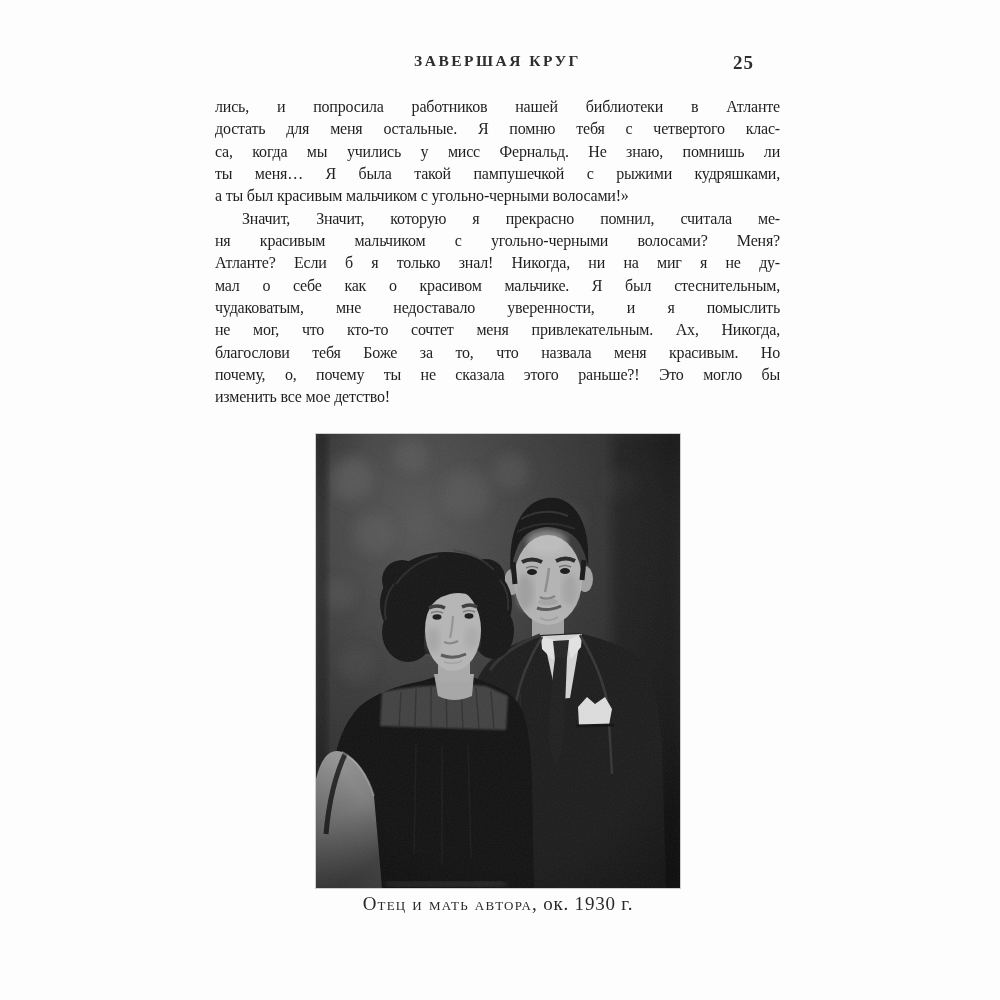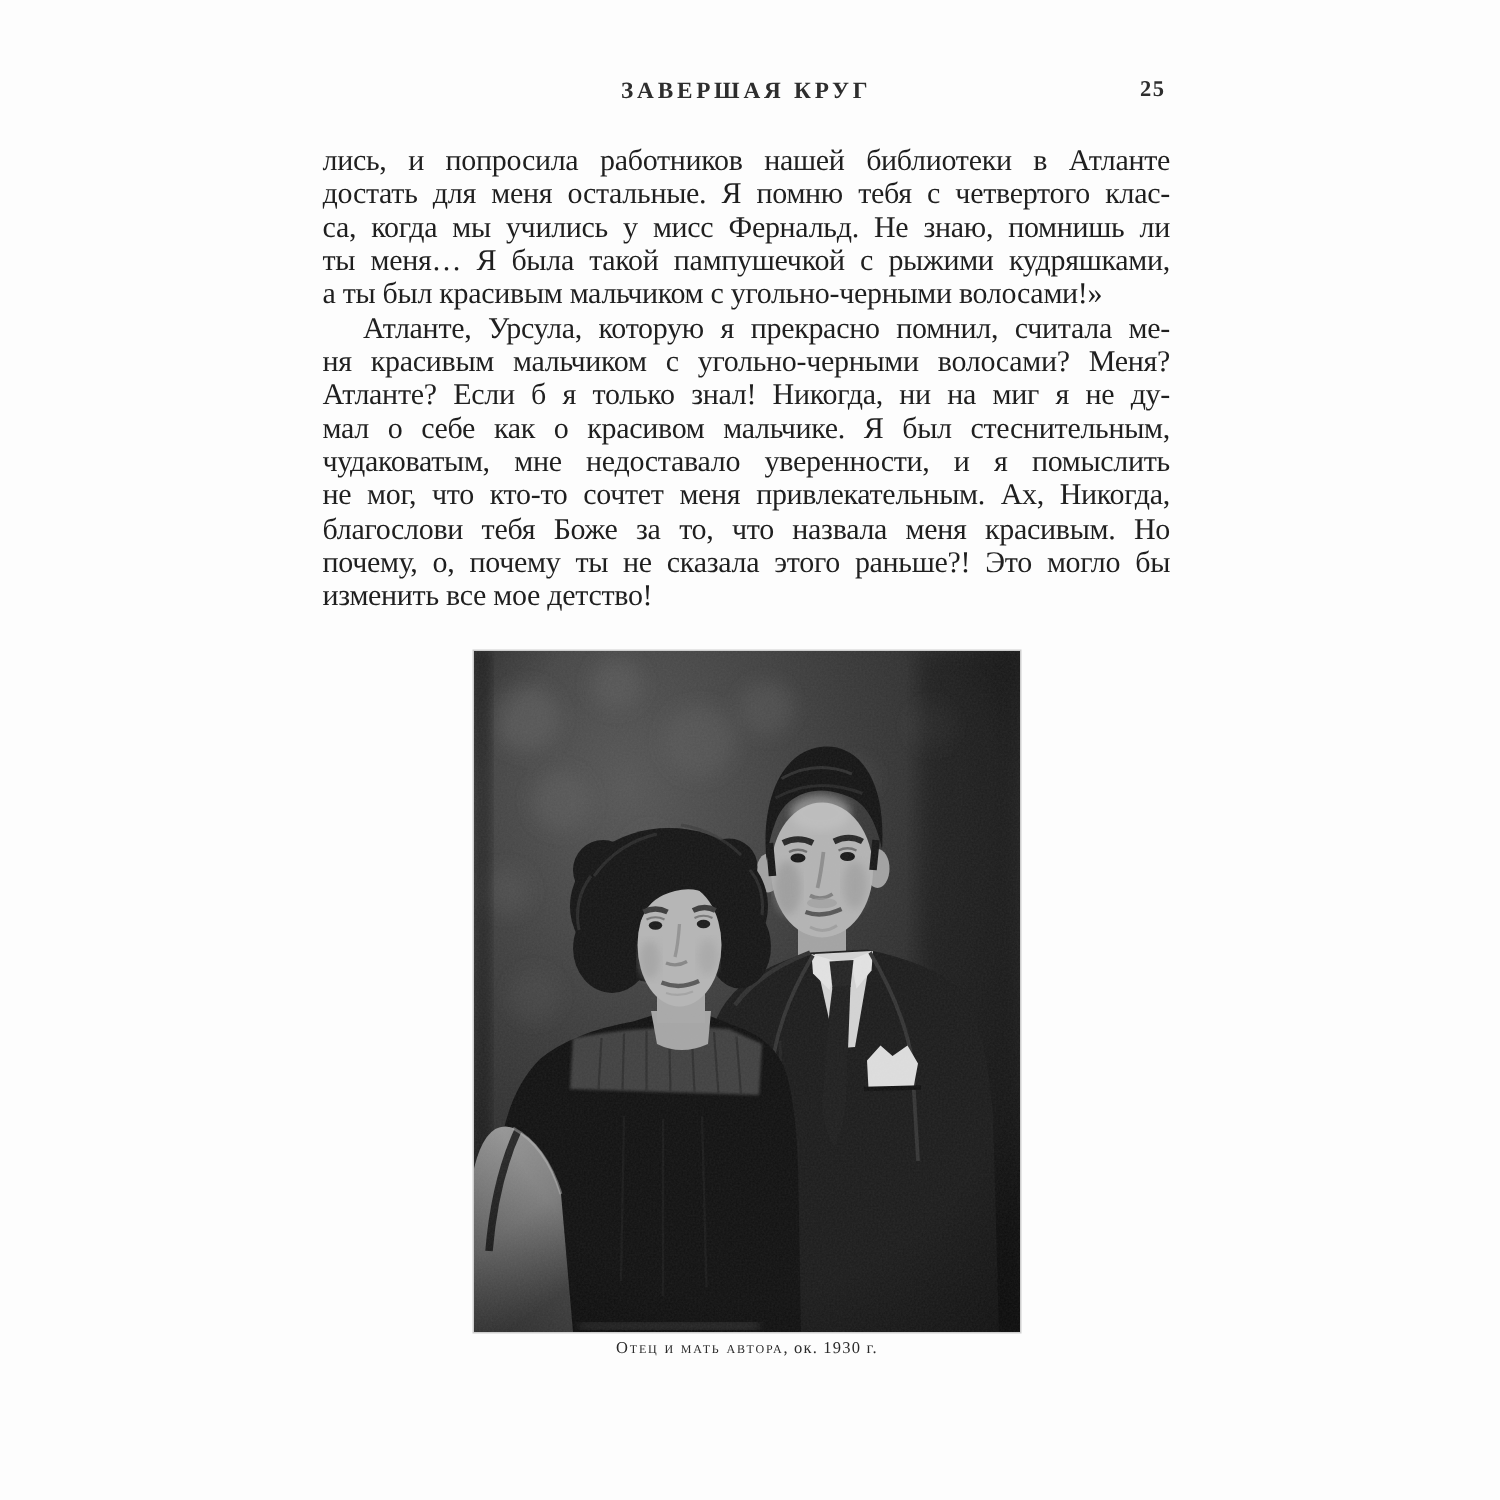--- a/index.html
+++ b/index.html
@@ -20,30 +20,30 @@
     text-align: center;
     font-weight: bold;
   }
   .head-title {
     font-size: 15.5px;
     letter-spacing: 2.5px;
     color: #2e2e2e;
   }
   .page-number {
     position: absolute;
-    right: 3px; top: 0;
-    font-size: 15px;
+    right: 26px; top: 0;
+    font-size: 19px;
     letter-spacing: 1px;
     color: #2e2e2e;
   }
   .body-text {
     position: absolute;
     left: 215px; top: 96px;
     width: 565px;
-    font-size: 20px;
+    font-size: 16px;
     letter-spacing: -0.2px;
     color: #1f1f1f;
   }
   .tline {
     height: 22.35px;
     line-height: 22.35px;
     text-align: justify;
     text-align-last: justify;
     overflow: hidden;
     white-space: nowrap;
@@ -57,21 +57,21 @@
     width: 364px; height: 454px;
     box-shadow: 0 0 0 1px #cfcfcf;
     background: #222;
   }
   .photo svg { display: block; width: 364px; height: 454px; }
   .photo-caption {
     position: absolute;
     left: 296px; top: 893px;
     width: 404px;
     text-align: center;
-    font-size: 11px;
+    font-size: 19px;
     color: #2a2a2a;
     letter-spacing: 0.8px;
   }
   .caption-smallcaps { font-variant: small-caps; letter-spacing: 1.2px; }
 </style>
 </head>
 <body>
 
 <div class="page">
 
@@ -79,21 +79,21 @@
     <span class="head-title">ЗАВЕРШАЯ КРУГ</span>
     <span class="page-number">25</span>
   </div>
 
   <div class="body-text" id="body-text">
       <div class="tline">лись, и попросила работников нашей библиотеки в Атланте</div>
       <div class="tline">достать для меня остальные. Я помню тебя с четвертого клас-</div>
       <div class="tline">са, когда мы учились у мисс Фернальд. Не знаю, помнишь ли</div>
       <div class="tline">ты меня… Я была такой пампушечкой с рыжими кудряшками,</div>
       <div class="tline tline-left">а ты был красивым мальчиком с угольно-черными волосами!»</div>
-      <div class="tline tline-indent">Атланте, Урсула, которую я прекрасно помнил, считала ме-</div>
+      <div class="tline tline-indent">Значит, Значит, которую я прекрасно помнил, считала ме-</div>
       <div class="tline">ня красивым мальчиком с угольно-черными волосами? Меня?</div>
       <div class="tline">Атланте? Если б я только знал! Никогда, ни на миг я не ду-</div>
       <div class="tline">мал о себе как о красивом мальчике. Я был стеснительным,</div>
       <div class="tline">чудаковатым, мне недоставало уверенности, и я помыслить</div>
       <div class="tline">не мог, что кто-то сочтет меня привлекательным. Ах, Никогда,</div>
       <div class="tline">благослови тебя Боже за то, что назвала меня красивым. Но</div>
       <div class="tline">почему, о, почему ты не сказала этого раньше?! Это могло бы</div>
       <div class="tline tline-left">изменить все мое детство!</div>
     </div>
 

